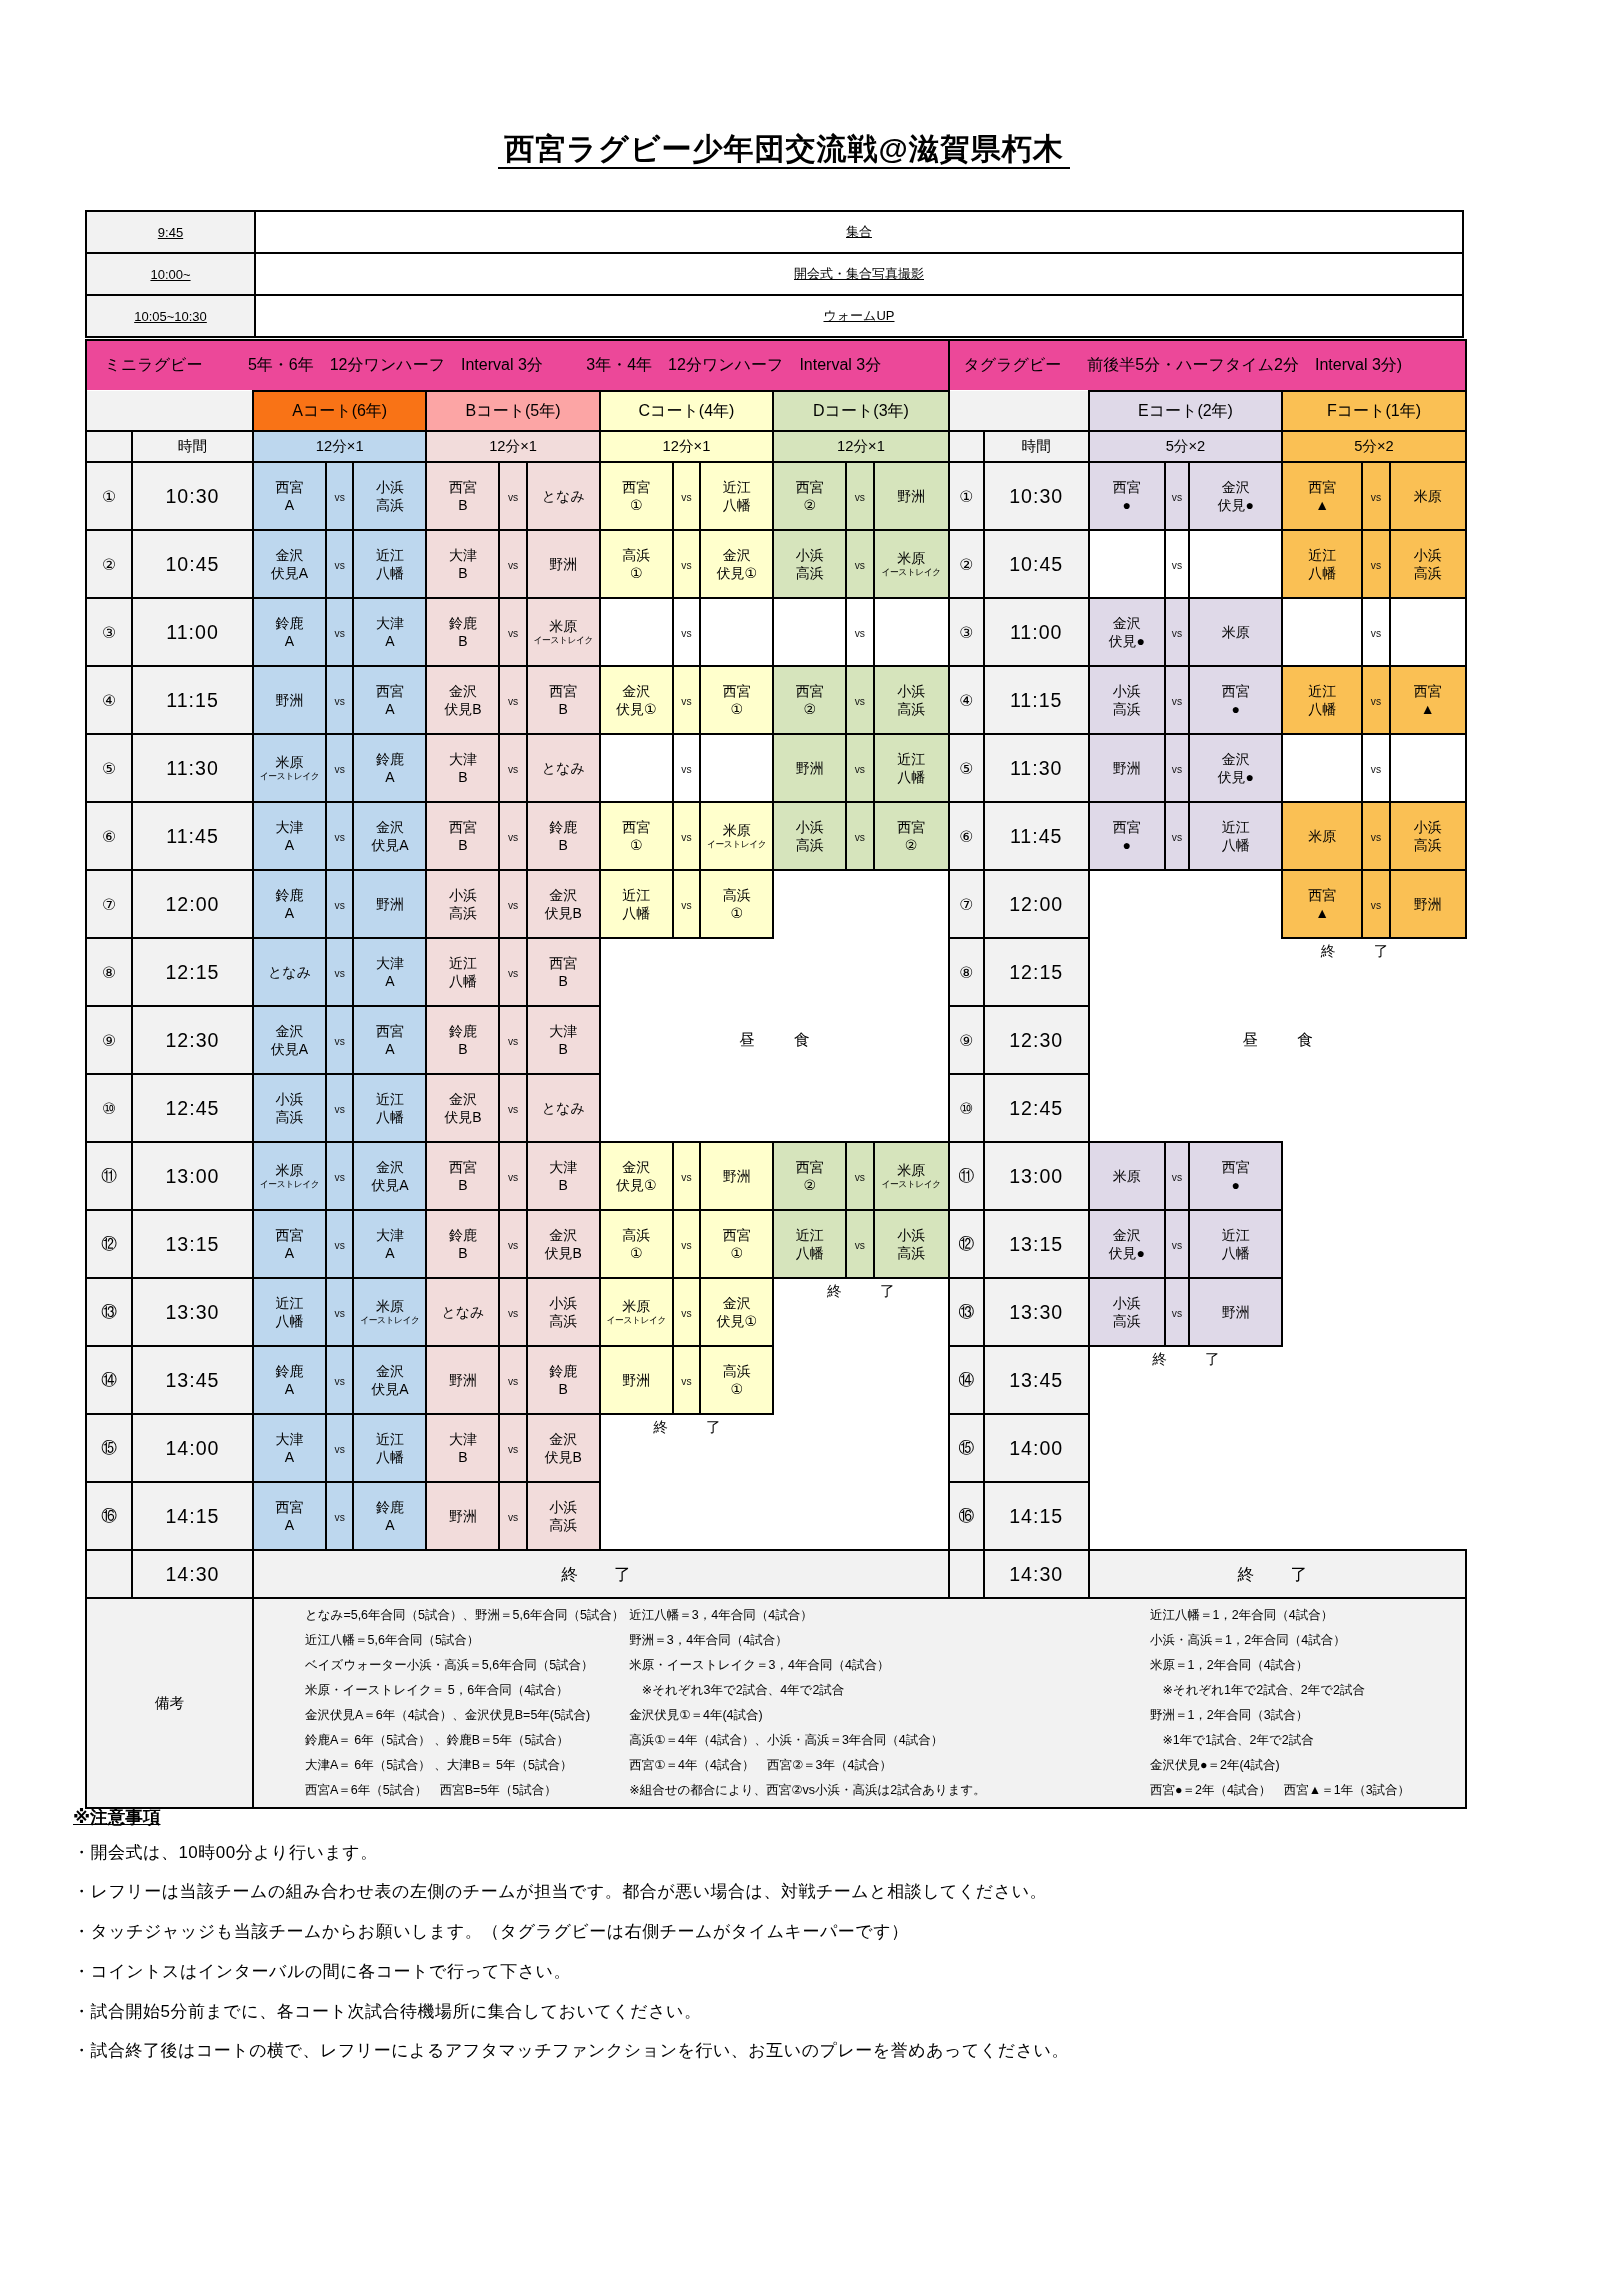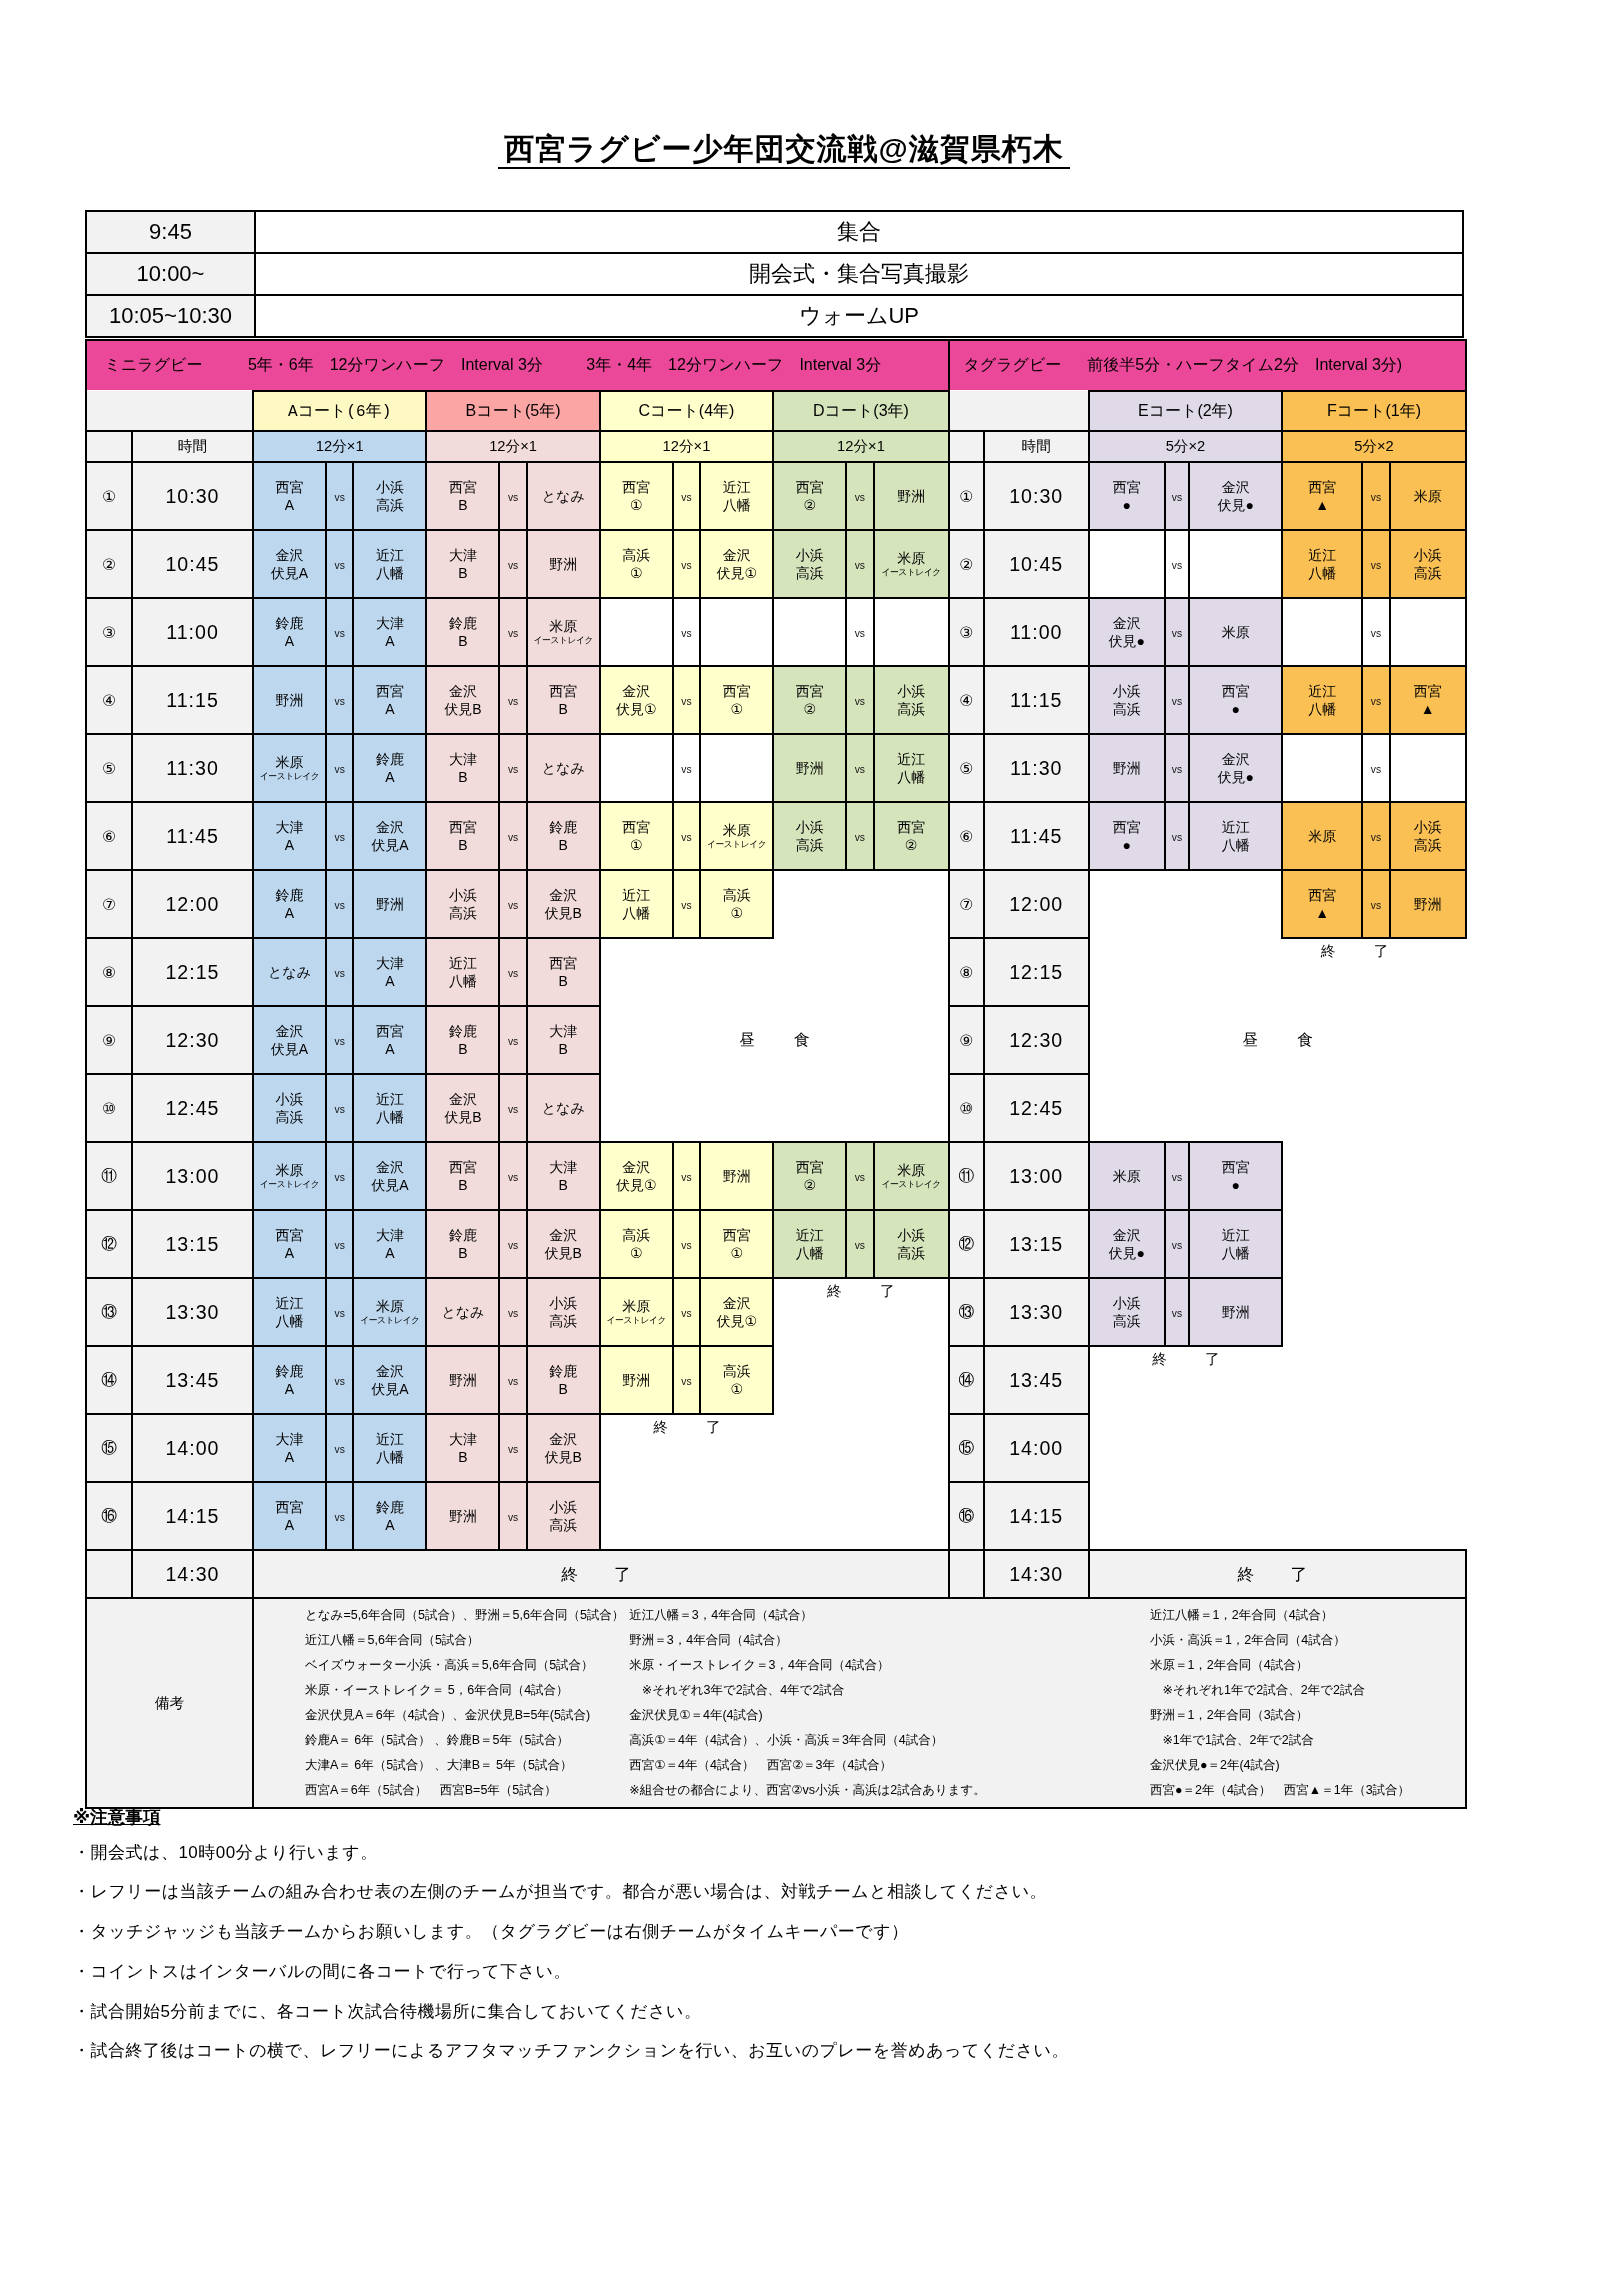--- a/index.html
+++ b/index.html
@@ -9,21 +9,21 @@
   .title span{font-size:30px;font-weight:bold;border-bottom:2.9px solid #000;padding:0 5.9px 2px 5.9px;letter-spacing:1px;}
   table{border-collapse:collapse;table-layout:fixed;}
   td{padding:0;text-align:center;vertical-align:middle;overflow:hidden;}
   
   .bd{border:2.9px solid #000;}
   .vb{border:2px solid #000;background:#fff !important;}
   .nb{border:0;background:#fff;}
   .hd{background:#F2F2F2;}
   
   .pretable{position:absolute;top:210px;left:85px;width:1379px;}
-  .pretable td{height:40px;font-size:22px;}
+  .pretable td{height:40px;font-size:13px;text-decoration:underline;}
   .pretable .ptime{background:#F2F2F2;width:167px;}
   
   .sched{position:absolute;top:339px;left:85px;width:1379px;}
   .secthead{height:49px;font-size:16px;background:#ec4899;text-align:left;vertical-align:middle;}
   .secthead .seg{display:inline-block;}
   .courthead{height:40px;font-size:16px;}
   .durrow{height:31px;font-size:14.7px;}
   .pad{background:#F2F2F2;border:2.9px solid #000;border-top:0;}
   .padl{border-right:0;}
   tr.match td{height:66px;}
@@ -109,21 +109,21 @@
           <span class="seg" style="margin-left:41px;">5年・6年　12分ワンハーフ　Interval 3分</span>
           <span class="seg" style="margin-left:39px;">3年・4年　12分ワンハーフ　Interval 3分</span>
         </td>
         <td class="bd secthead" colspan="8" style="border-bottom:0;">
           <span class="seg" style="margin-left:13.7px;">タグラグビー</span>
           <span class="seg" style="margin-left:21.6px;">前後半5分・ハーフタイム2分　Interval 3分)</span>
         </td>
       </tr>
       <tr class="courthead">
         <td class="pad padl" colspan="2"></td>
-        <td class="bd" colspan="3" style="background: #fef9c3; font-family: Liberation Mono, monospace;">Aコート(6年)</td>
+        <td class="bd" colspan="3" style="background: #f97316;">Aコート(6年)</td>
         <td class="bd" colspan="3" style="background: #fca5a5;">Bコート(5年)</td>
         <td class="bd" colspan="3" style="background: rgb(255, 255, 204);">Cコート(4年)</td>
         <td class="bd" colspan="3" style="background: rgb(214, 228, 188);">Dコート(3年)</td>
         <td class="pad" colspan="2" style="border-right:0;"></td>
         <td class="bd" colspan="3" style="background: rgb(223, 217, 232);">Eコート(2年)</td>
         <td class="bd" colspan="3" style="background: rgb(250, 192, 84);">Fコート(1年)</td>
       </tr>
       <tr class="durrow">
         <td class="bd hd"></td>
         <td class="bd hd">時間</td>

